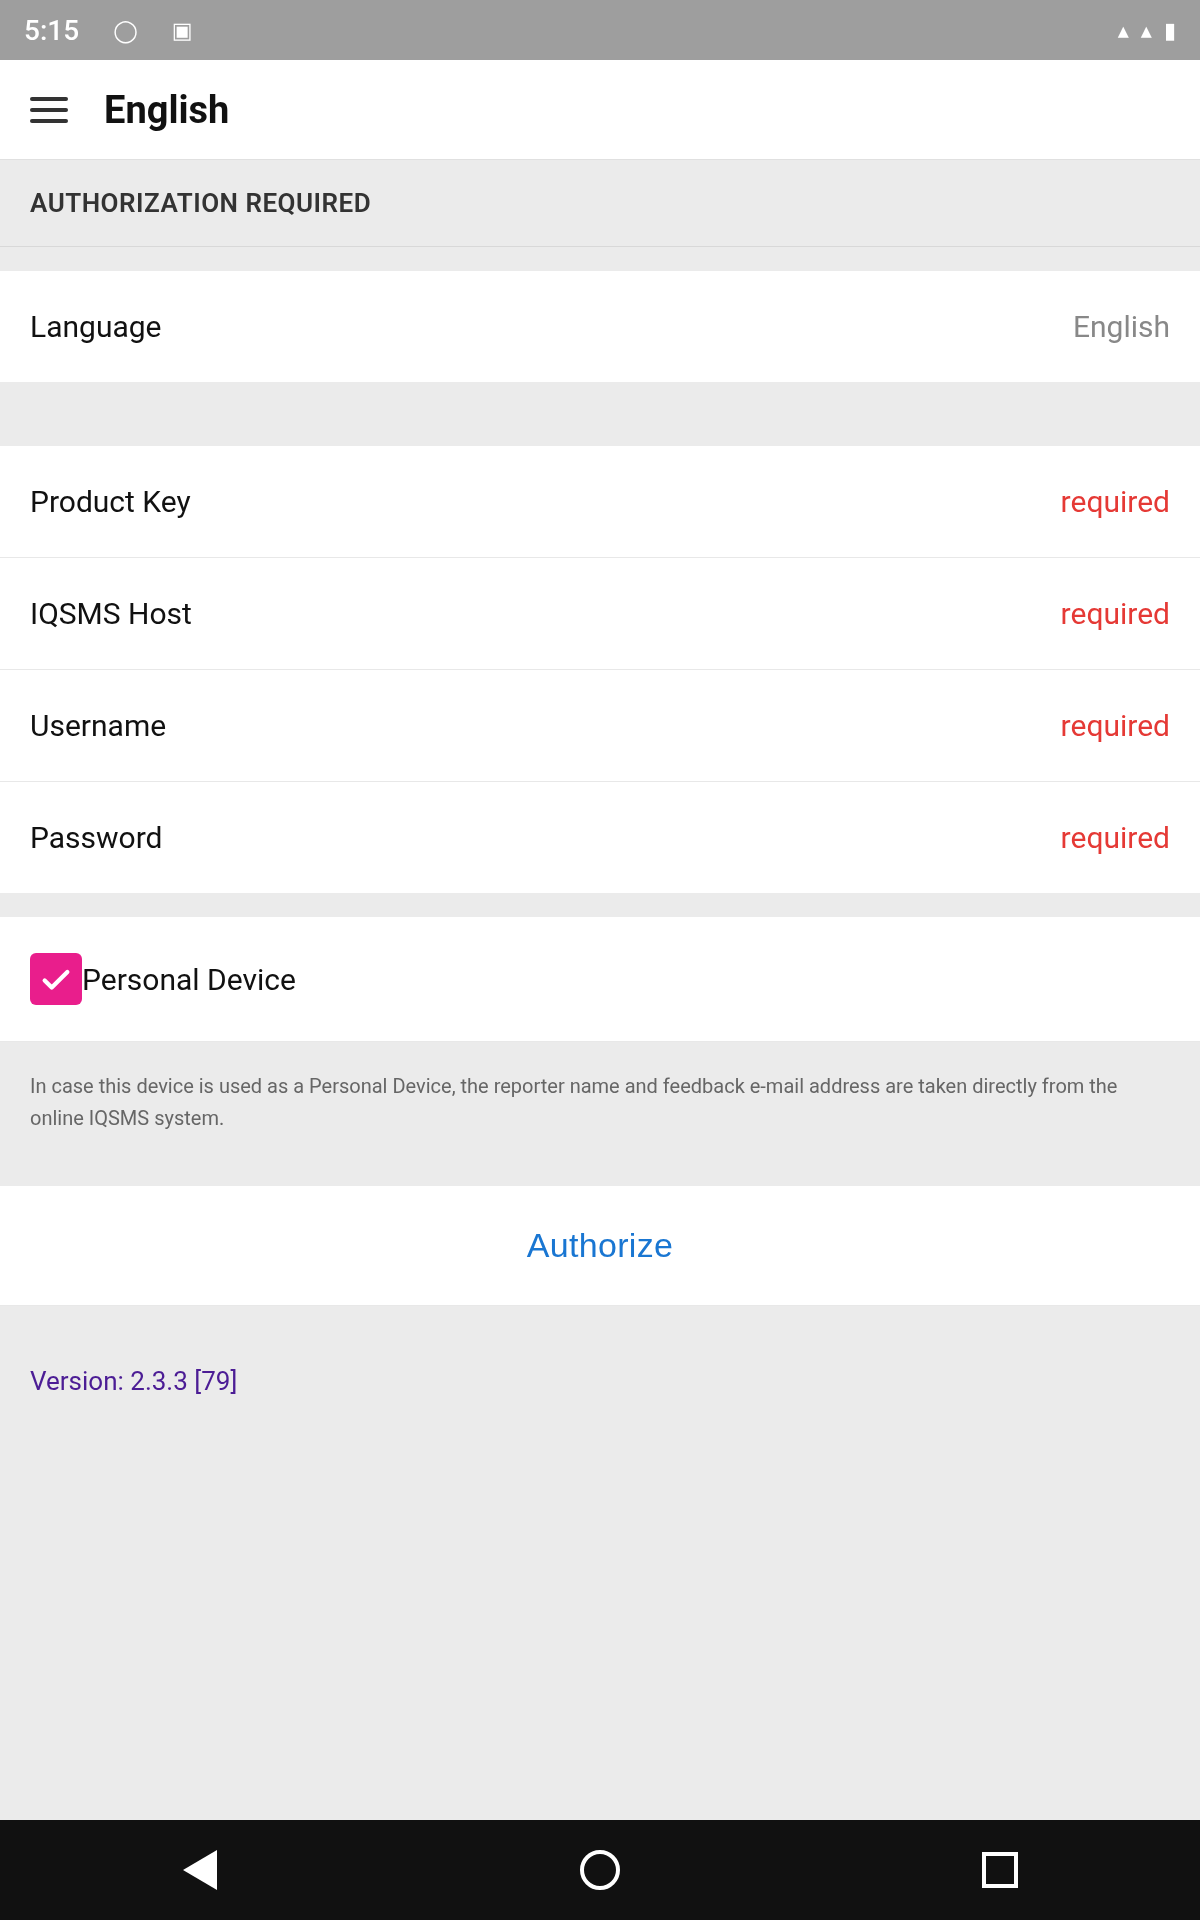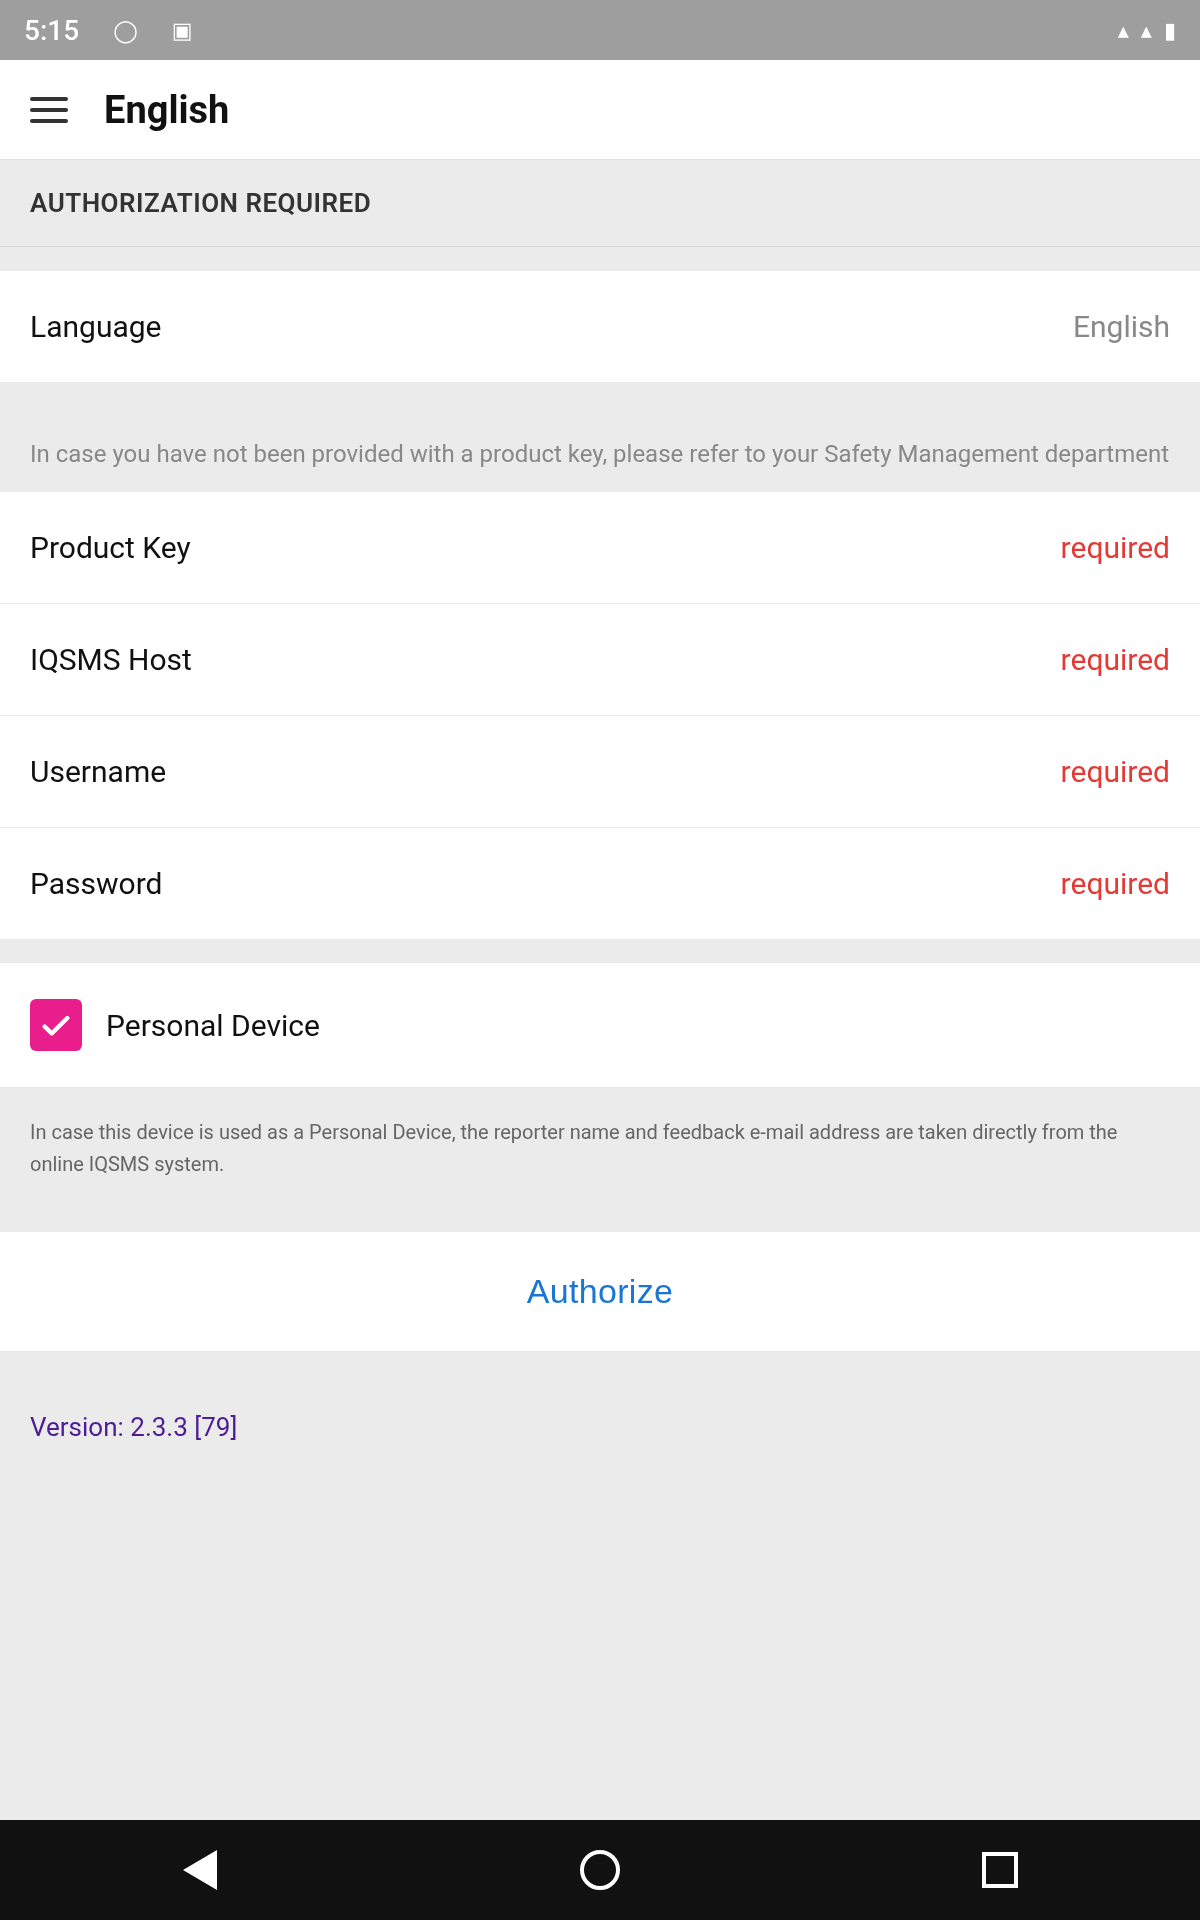--- a/index.html
+++ b/index.html
@@ -137,21 +137,20 @@
       line-height: 1.5;
       padding-bottom: 10px;
     }
 
     
     .checkbox-row {
       display: flex;
       align-items: center;
       padding: 36px 30px;
       background: #fff;
-      gap: 24px;
       border-bottom: 1px solid #e8e8e8;
     }
     .checkbox-box {
       width: 52px;
       height: 52px;
       background: #e91e8c;
       border-radius: 6px;
       display: flex;
       align-items: center;
       justify-content: center;
@@ -284,21 +283,20 @@
 <div class="list-section">
   <div class="list-row">
     <span class="row-label">Language</span>
     <span class="row-value">English</span>
   </div>
 </div>
 
 <div class="section-gap"></div>
 
 <div class="account-details-header">
-  <div class="account-details-desc">In case you have not been provided with a product key, please refer to your Safety Management department</div>
 </div>
 
 <div class="list-section">
   <div class="list-row">
     <span class="row-label">Product Key</span>
     <span class="row-value-required">required</span>
   </div>
   <div class="list-row">
     <span class="row-label">IQSMS Host</span>
     <span class="row-value-required">required</span>

